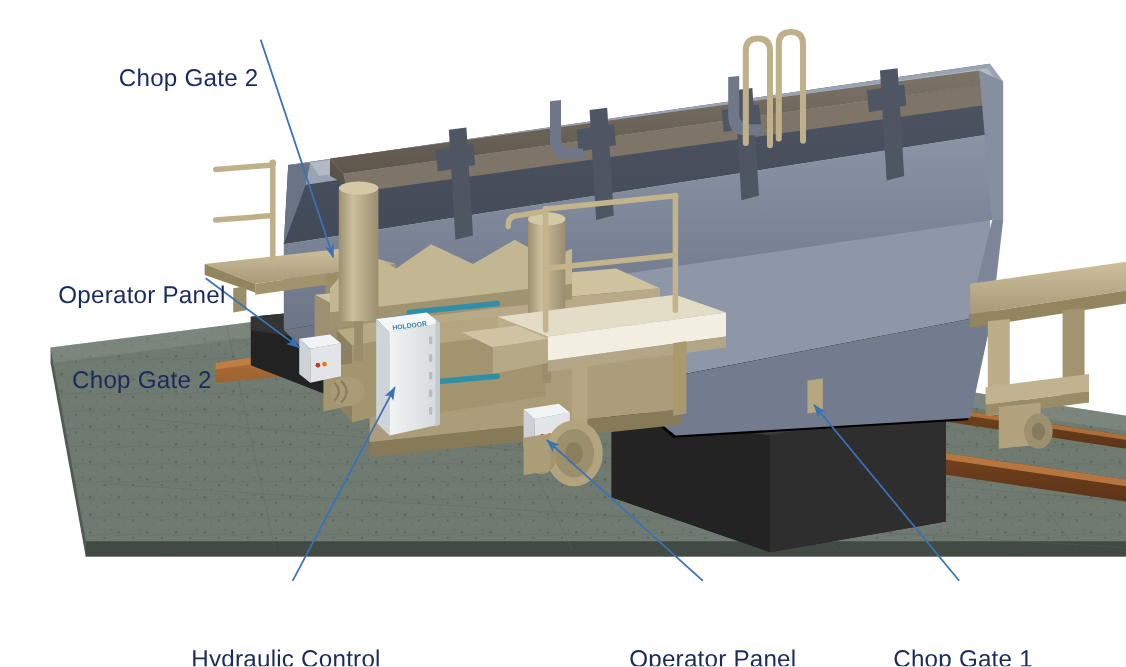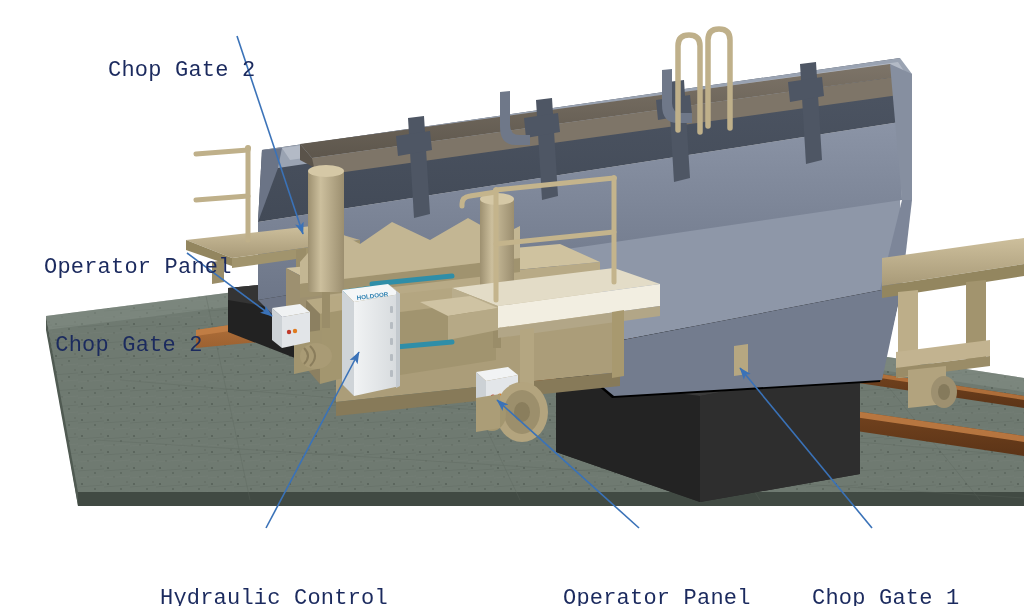--- a/index.html
+++ b/index.html
@@ -11,21 +11,21 @@
   }
   #stage{position:absolute;inset:0;width:1024px;height:606px;background:#ffffff;overflow:hidden;}
 
   
   #scene{position:absolute;left:0;top:0;width:1024px;height:606px;}
 
   
   .label{
     position:absolute;
     color:#1b2a5e;
-    font-family:Liberation Mono, monospace;
+    font-family:Liberation Sans, sans-serif;
     font-size:22px;
     line-height:26px;
     letter-spacing:.2px;
     white-space:pre;
     text-align:center;
     user-select:none;
   }
   .label.l-cg2   {left:108px; top:6px;  text-align:left;}
   .label.l-op2   {left:44px;  top:203px;text-align:center;width:170px;}
   .label.l-hyd   {left:160px; top:534px;text-align:center;width:200px;}

